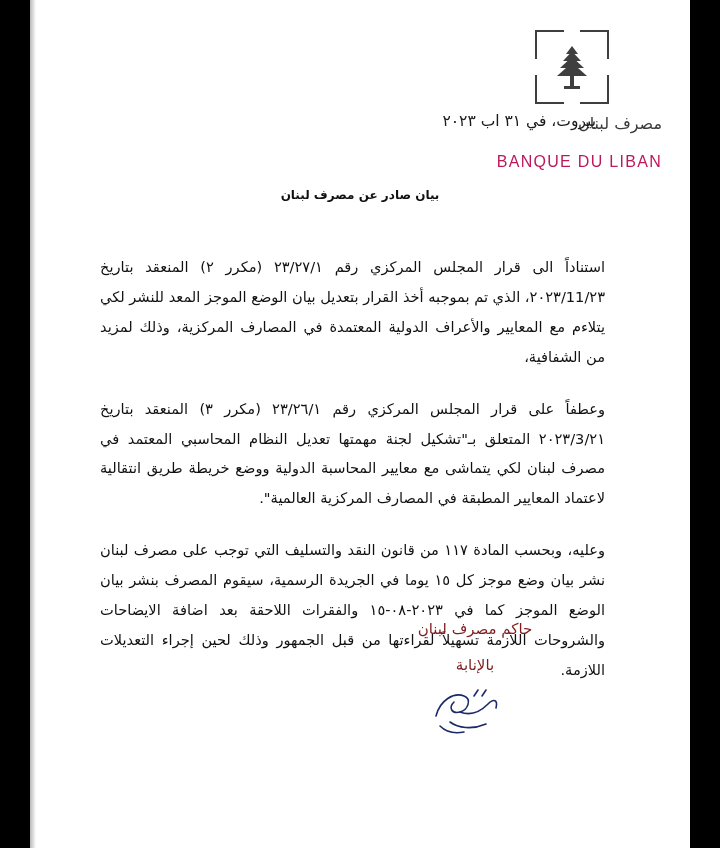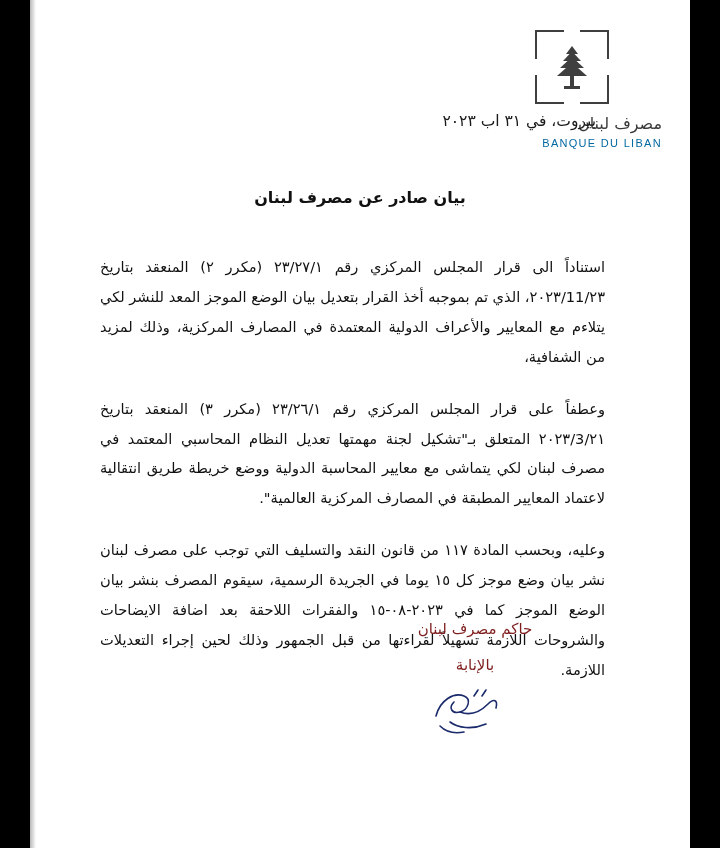--- a/index.html
+++ b/index.html
@@ -58,42 +58,42 @@
   .notch.r { right: -4px; top: 50%; transform: translateY(-50%); width: 9px; height: 16px; }
   .logo-mark svg { position: absolute; top: 12px; left: 12px; }
   .logo-ar {
     margin-top: 10px;
     font-size: 16px;
     color: #3a3a3a;
     letter-spacing: 0.5px;
     font-family: "DejaVu Sans", sans-serif;
   }
   .logo-fr {
-    margin-top: 4px;
-    font-size: 11px;
-    color: #0369a1;
+    margin-top: 20px;
+    font-size: 16px;
+    color: #be185d;
     letter-spacing: 1.3px;
     font-family: "Liberation Sans", sans-serif;
     direction: ltr;
   }
   .datetime {
     position: absolute;
     right: 94px;
     top: 112px;
     font-size: 15.5px;
     color: #1a1a1a;
     font-family: "DejaVu Sans", sans-serif;
   }
   .doc-title {
     position: absolute;
     top: 188px;
     right: 0;
     width: 100%;
     text-align: center;
-    font-size: 16px;
+    font-size: 12px;
     font-weight: bold;
     color: #111111;
   }
   .body-text {
     position: absolute;
     top: 252px;
     right: 85px;
     width: 505px;
     text-align: justify;
     font-size: 14.6px;

